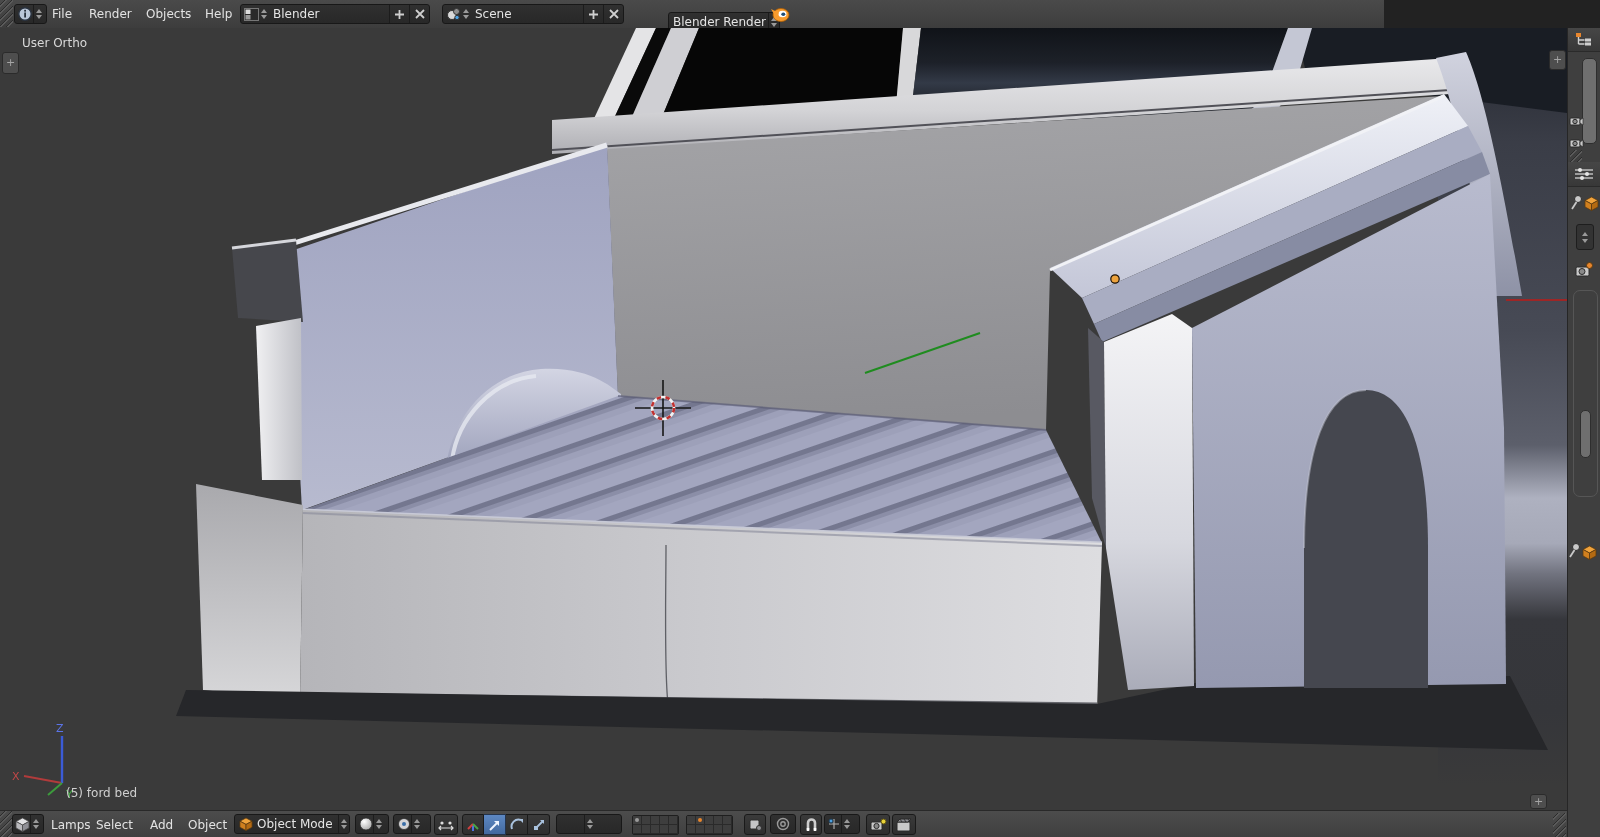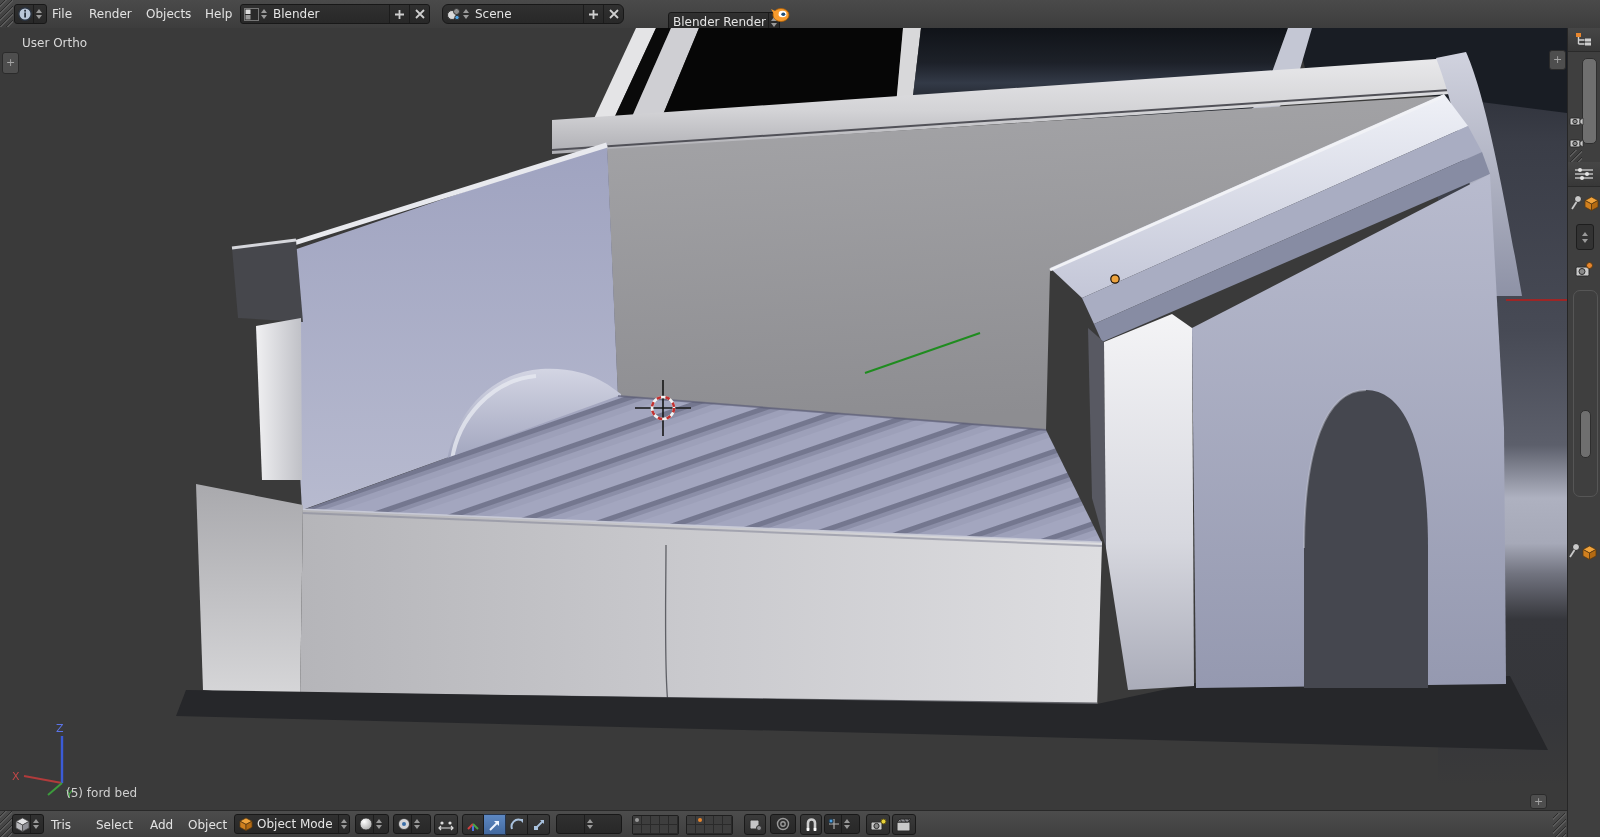--- a/index.html
+++ b/index.html
@@ -1,21 +1,21 @@
 <!DOCTYPE html>
 <html><head>
 <meta charset="utf-8">
 <style>
   html,body{margin:0;padding:0;background:#222;}
   body{width:1600px;height:837px;position:relative;overflow:hidden;
        font-family:"DejaVu Sans","Liberation Sans",sans-serif;-webkit-font-smoothing:antialiased;}
   .abs{position:absolute;}
   
   .hdr{background:linear-gradient(#4a4a4a,#3d3d3d);}
-  #top-header{left:0;top:0;width:1600px;height:28px;border-bottom:1px solid #252525;}
+  #top-header{left:0;top:0;width:1384px;height:28px;border-bottom:1px solid #252525;}
   #bottom-header{left:0;top:810px;width:1567px;height:27px;background:linear-gradient(#4c4c4c,#3f3f3f);border-top:1px solid #292929;}
   .menu{color:#e2e2e2;font-size:12px;line-height:20px;top:4px;cursor:default;}
   .grip{background:repeating-linear-gradient(135deg,transparent 0 3px,#2c2c2c 3px 4px,#5a5a5a 4px 5px);}
   
   .dd{background:linear-gradient(#303030,#282828);border:1px solid #181818;border-radius:3px;
       display:flex;align-items:center;color:#e4e4e4;font-size:12px;box-sizing:border-box;height:20px;}
   .dd .lbl{flex:1;padding:0 4px;white-space:nowrap;overflow:hidden;}
   .stepper{width:10px;height:100%;display:flex;flex-direction:column;align-items:center;justify-content:center;gap:2px;border-left:1px solid #1c1c1c;}
   .tri-up{width:0;height:0;border-left:3px solid transparent;border-right:3px solid transparent;border-bottom:4px solid #9a9a9a;}
   .tri-dn{width:0;height:0;border-left:3px solid transparent;border-right:3px solid transparent;border-top:4px solid #9a9a9a;}
@@ -82,21 +82,21 @@
         <path d="M5.5 1v9M1 5.5h9" stroke="#cfcfcf" stroke-width="1.8"></path>
         </svg>
     </div>
     <div class="sqbtn">
       <svg width="10" height="10" viewBox="0 0 10 10">
         <path d="M1 1l8 8M9 1l-8 8" stroke="#cfcfcf" stroke-width="1.8"></path>
         </svg>
     </div>
   </div>
 
-  <div class="abs dd" style="left:442px;top:4px;width:182px;border-radius:6px;">
+  <div class="abs dd" style="left:442px;top:4px;width:182px;">
     <svg width="15" height="14" viewBox="0 0 15 14" style="margin-left:3px;">
       <circle cx="6" cy="8" r="4.5" fill="#d9d9d9" stroke="#333"></circle>
       <circle cx="10.5" cy="4.5" r="3" fill="#8f8f8f" stroke="#333"></circle>
       <circle cx="11" cy="10.5" r="2.2" fill="#4da0e0" stroke="#333"></circle>
     </svg>
     <div class="stepper" style="border-left:none;">
         <div class="tri-up"></div>
         <div class="tri-dn"></div>
       </div>
     <div class="lbl">Scene</div>
@@ -371,21 +371,21 @@
       <polygon points="7.5,1 14,4.5 7.5,8 1,4.5" fill="#e3e3e5" stroke="#4a4a4a" stroke-width="0.8"></polygon>
       <polygon points="1,4.5 7.5,8 7.5,14.5 1,11" fill="#b9b9bd" stroke="#4a4a4a" stroke-width="0.8"></polygon>
       <polygon points="14,4.5 7.5,8 7.5,14.5 14,11" fill="#8f8f95" stroke="#4a4a4a" stroke-width="0.8"></polygon>
     </svg>
     <div class="stepper">
         <div class="tri-up"></div>
         <div class="tri-dn"></div>
       </div>
   </div>
 
-  <span class="abs menu" style="left:51px;">Tris</span>
+  <span class="abs menu" style="left:51px;">Lamps</span>
   <span class="abs menu" style="left:96px;">Select</span>
   <span class="abs menu" style="left:150px;">Add</span>
   <span class="abs menu" style="left:188px;">Object</span>
 
   <div class="abs dd" style="left:234px;top:3px;width:116px;align-items:center;">
     <svg width="14" height="14" viewBox="0 0 15 15" style="margin-left:4px;">
       <polygon points="7.5,1 14,4.5 7.5,8 1,4.5" fill="#f0a33c" stroke="#5a3a10" stroke-width="0.8"></polygon>
       <polygon points="1,4.5 7.5,8 7.5,14.5 1,11" fill="#d07f1e" stroke="#5a3a10" stroke-width="0.8"></polygon>
       <polygon points="14,4.5 7.5,8 7.5,14.5 14,11" fill="#b46a12" stroke="#5a3a10" stroke-width="0.8"></polygon>
     </svg>

